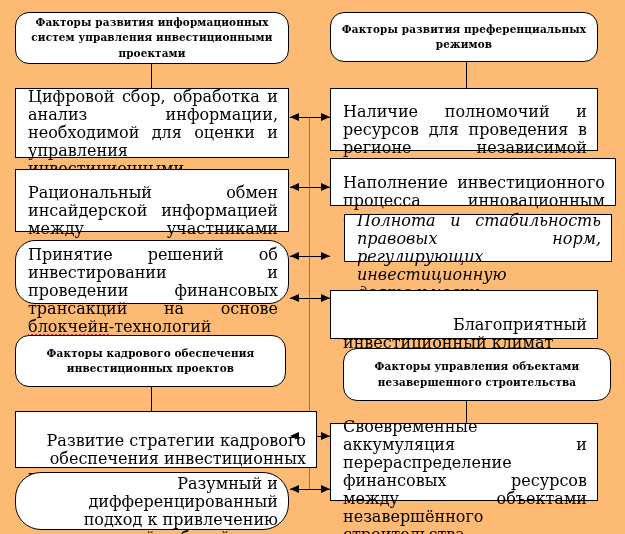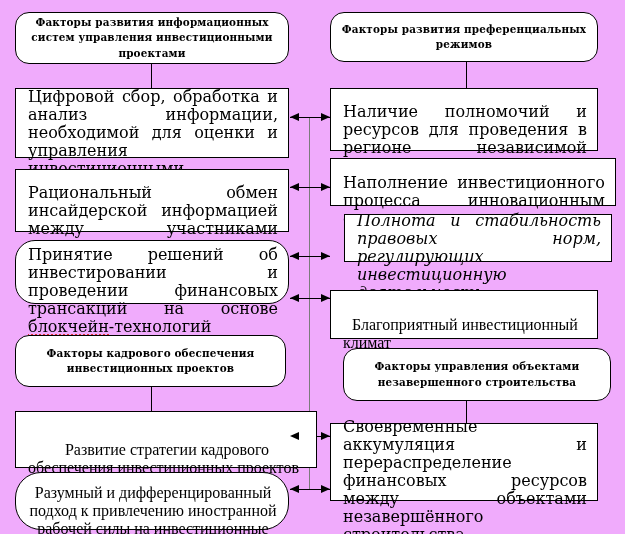--- a/index.html
+++ b/index.html
@@ -8,21 +8,21 @@
     padding: 0;
     background: #ffffff;
   }
   body {
     font-family: "Liberation Serif", serif;
   }
   #diagram {
     position: relative;
     width: 625px;
     height: 534px;
-    background: #f0abfc;
+    background: #fdba74;
     overflow: hidden;
   }
 
   
   .node {
     position: absolute;
     box-sizing: border-box;
     border: 1.6px solid #000000;
     background: #ffffff;
     display: flex;
@@ -50,22 +50,21 @@
     font-size: 16px;
     line-height: 18px;
     color: #000000;
     padding: 0 10px 0 12px;
     text-align: justify;
     text-align-last: left;
     hyphens: none;
     margin-top: 38px;
   }
   .node.item.single .txt {
-    text-align: center;
-    font-family: Liberation Serif, serif;
+    text-align: right;
   }
 
   .spell {
     border-bottom: none;
     background-image:
       repeating-linear-gradient(135deg,
         #e03030 0px, #e03030 1px,
         rgba(255,255,255,0) 1px, rgba(255,255,255,0) 2.2px);
     background-repeat: repeat-x;
     background-size: 4px 3px;

